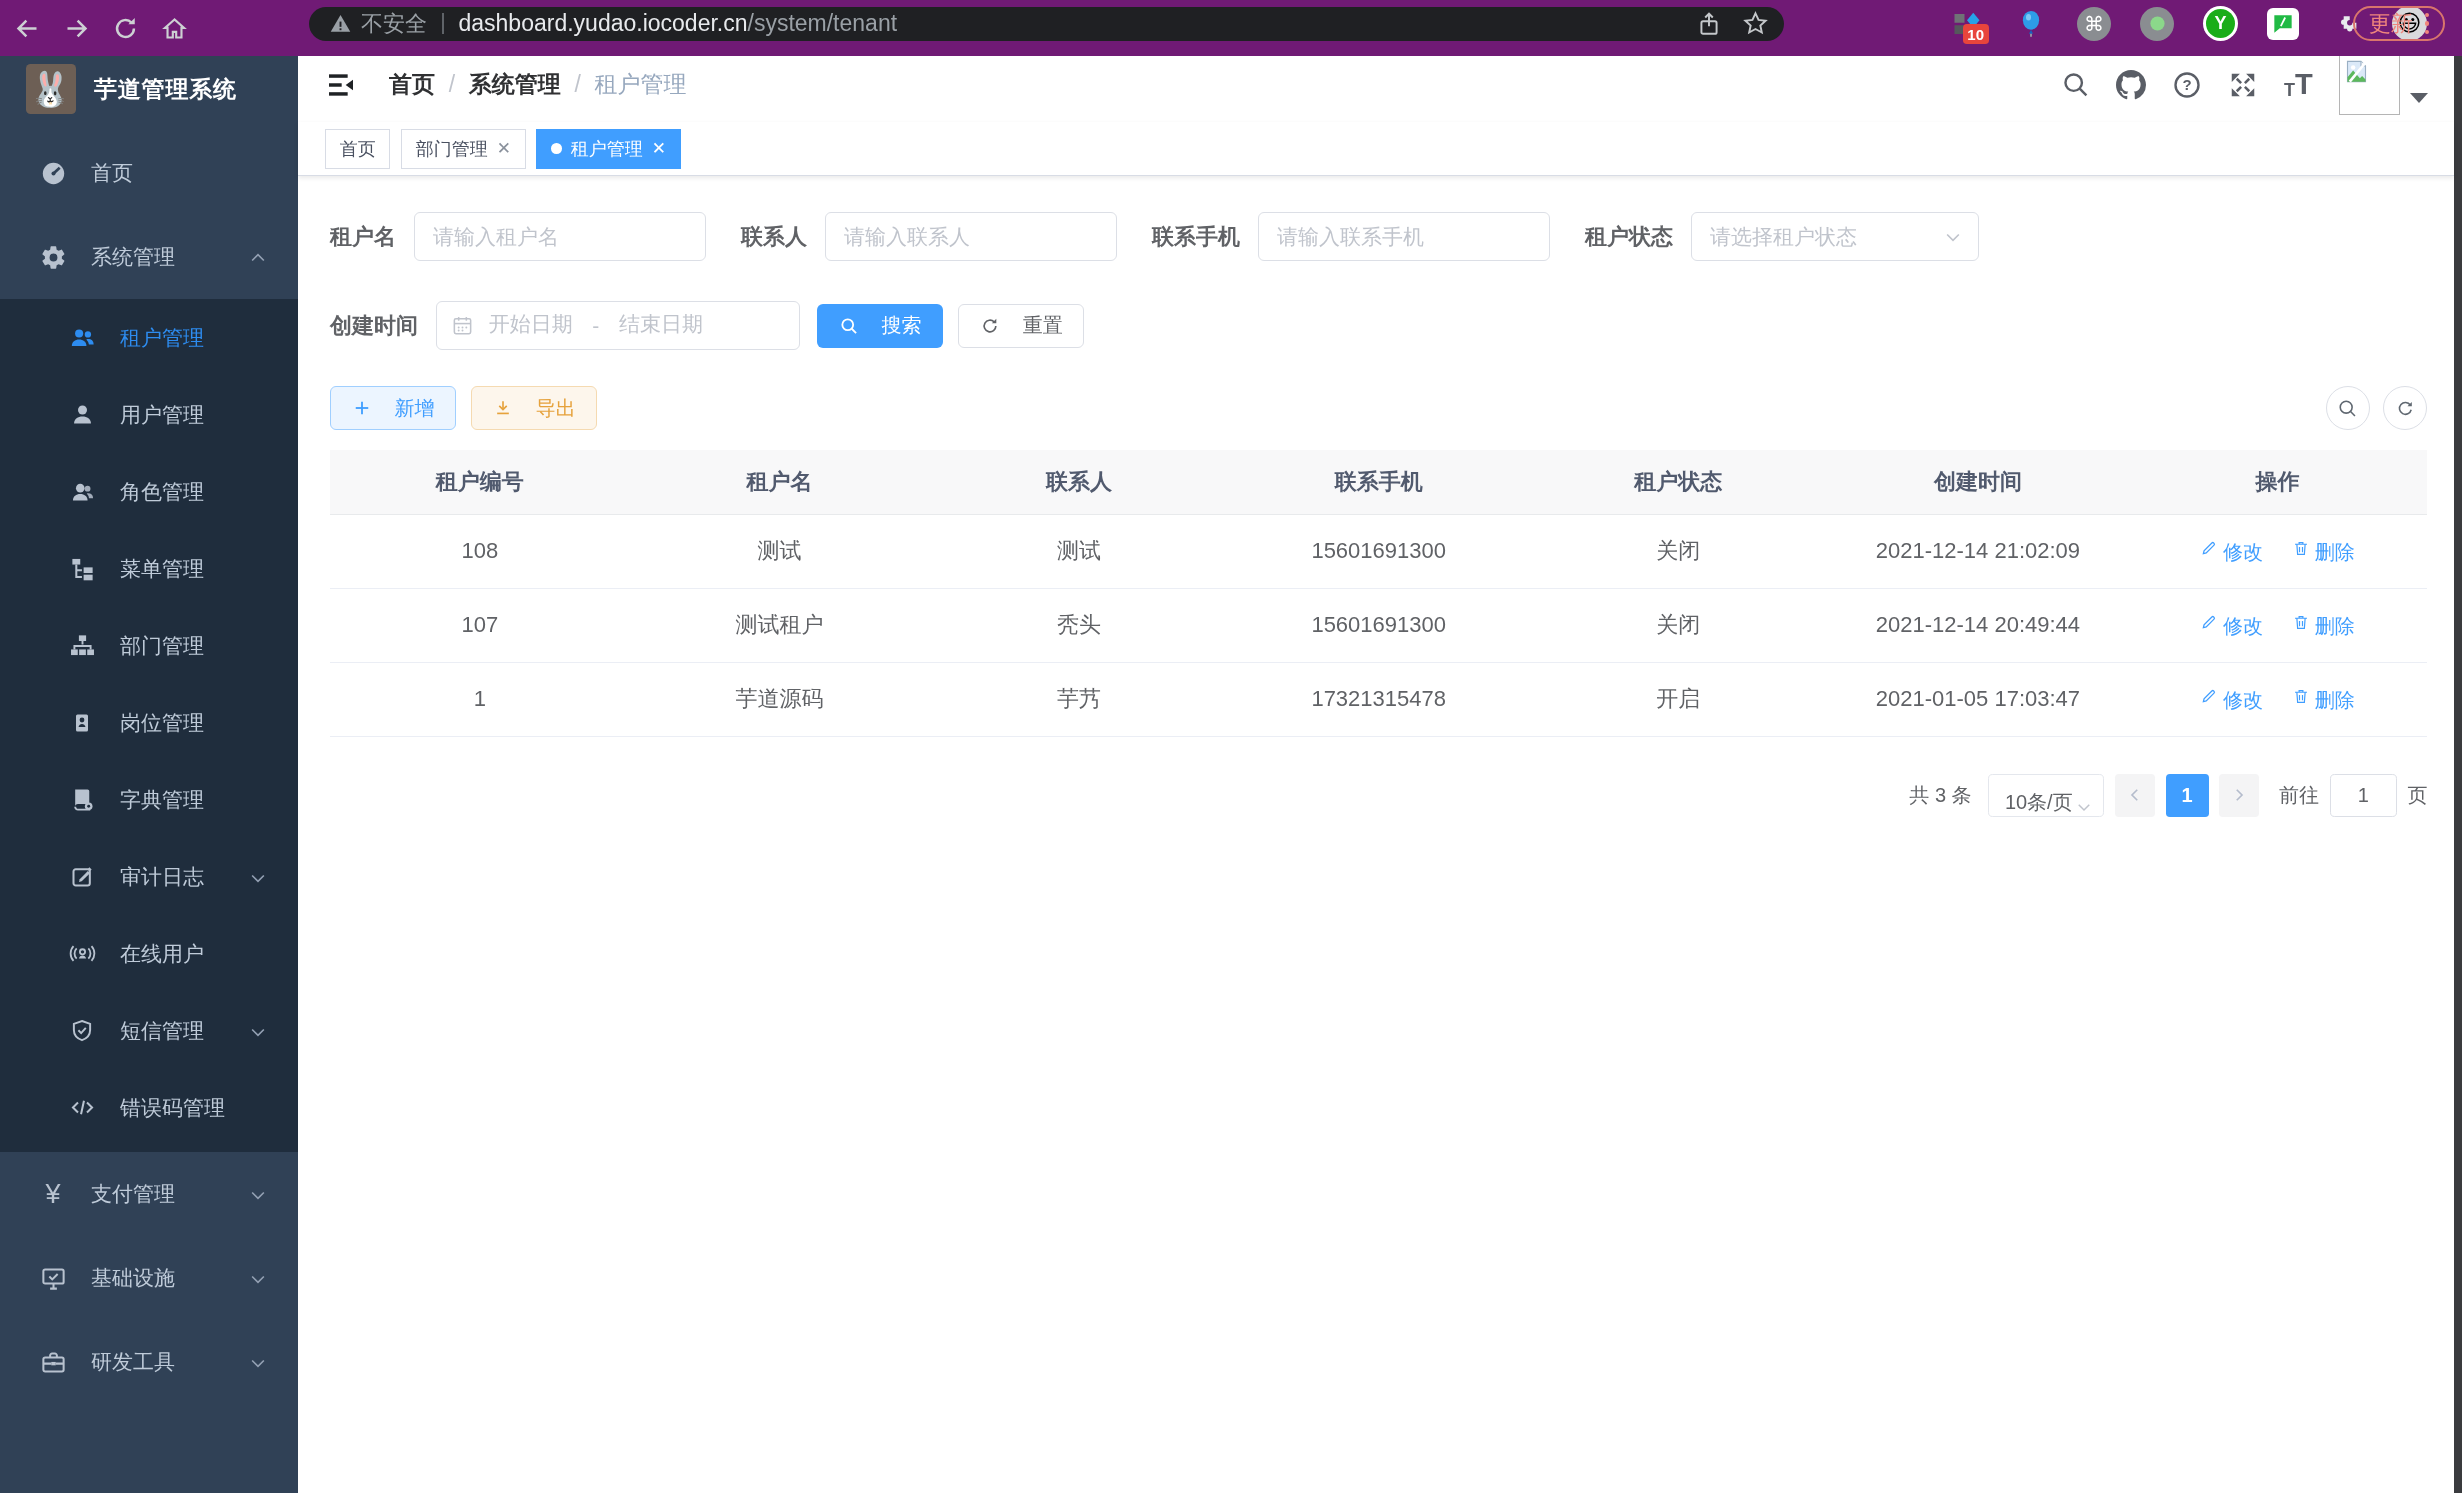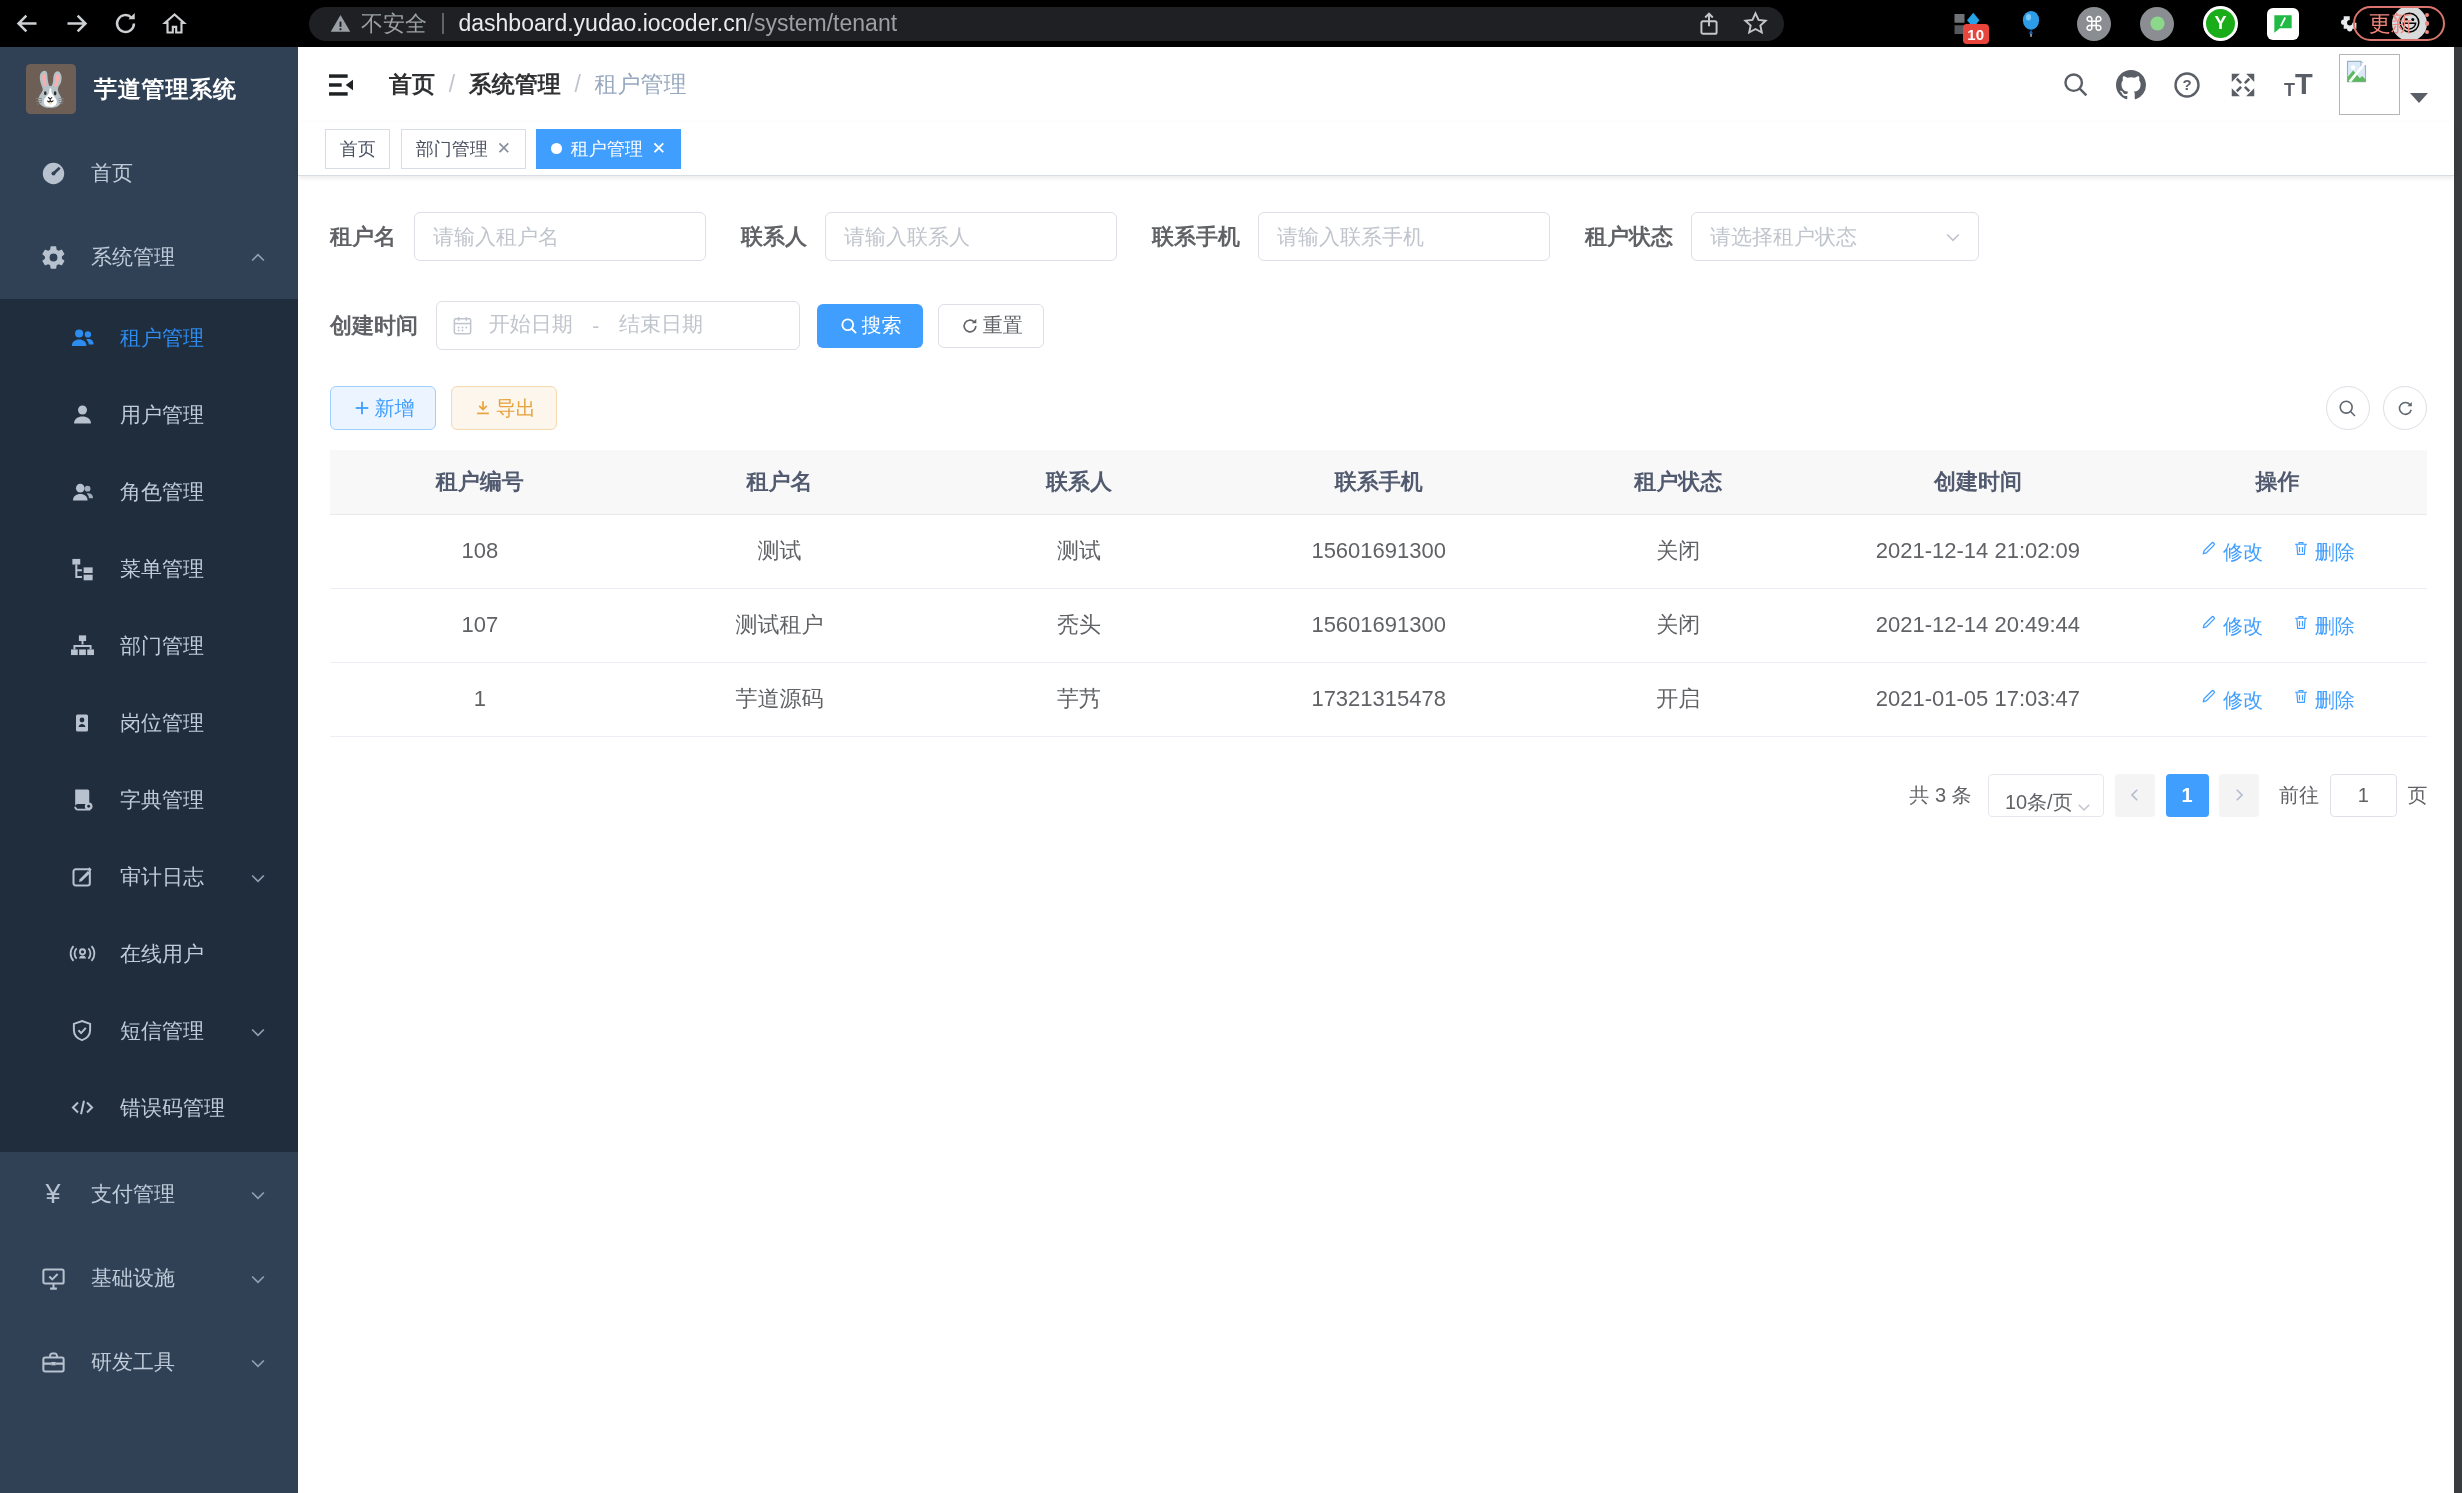--- a/index.html
+++ b/index.html
@@ -1,21 +1,21 @@
 <!DOCTYPE html>
 <html style="font-size:12px"><head>
 <meta charset="utf-8">
 <style>
   * { margin:0; padding:0; box-sizing:border-box; }
   html,body { width:2462px; height:1494px; overflow:hidden; background:#fff;
     font-family:"Liberation Sans","DejaVu Sans",sans-serif; }
   .ic { display:inline-block; vertical-align:middle; flex:none; }
 
   
-  .chrome { position:absolute; left:0; top:0; width:2462px; height:47px; background:#000000;
+  .chrome { position:absolute; left:0; top:0; width:2462px; height:56px; background:#701a75;
     display:flex; align-items:center; z-index:50; }
   .nav-btn { width:43px; height:43px; display:flex; align-items:center; justify-content:center;
     color:#cdd0d3; margin-left:6px; }
   .omnibox { position:absolute; left:309px; top:6.9px; width:1475px; height:34px; border-radius:17px;
     background:#1f2023; display:flex; align-items:center; padding:0 15px 0 20px; color:#9aa0a6; }
   .omni-sec { font-size:22px; color:#9aa0a6; margin-left:9px; }
   .omni-div { width:1.5px; height:21px; background:#5f6368; margin:0 15px; }
   .url-domain { font-size:23px; color:#e8eaed; font-weight:500; }
   .url-path { font-size:23px; color:#9aa0a6; }
   .omni-right { margin-left:auto; display:flex; align-items:center; gap:20px; color:#c4c7ca; }
@@ -86,21 +86,21 @@
   .fselect { width:288px; height:49px; border:0.8px solid #dcdfe6; border-radius:6px; padding:0 15px 0 18px;
     display:flex; align-items:center; color:#c0c4cc; font-size:21px; background:#fff; cursor:pointer; }
   .fselect .ph { flex:1; }
   .frow2 { margin-top:40px; }
   .daterange { width:364px; height:49px; border:0.8px solid #dcdfe6; border-radius:6px; display:flex; align-items:center;
     padding:0 13.7px; color:#c0c4cc; }
   .dr-in { border:none; outline:none; width:114px; font-size:21px; color:#a21caf; text-align:center; font-family:Liberation Mono, monospace; background:transparent; }
   .dr-in::placeholder { color:#c0c4cc; }
   .dr-sep { color:#c0c4cc; font-size:21px; padding:0 4.6px; }
   .btn { height:44px; border-radius:6px; display:inline-flex; align-items:center; justify-content:center;
-    font-size:20px; padding:0 20.6px; cursor:pointer; border:0.8px solid transparent; gap:3px; white-space:nowrap; }
+    font-size:20px; padding:0 20.6px; cursor:pointer; border:0.8px solid transparent; gap:23px; white-space:nowrap; }
   .btn-primary { background:#409eff; color:#fff; margin-left:17px; }
   .btn-plain { background:#fff; border-color:#dcdfe6; color:#606266; margin-left:15px; }
   .btn-add { background:#ecf5ff; border-color:#a0cfff; color:#409eff; }
   .btn-export { background:#fdf6ec; border-color:#f5dab1; color:#e6a23c; margin-left:15px; }
 
   .toolbar-row { margin-top:36px; display:flex; align-items:center; }
   .tool-right { margin-left:auto; display:flex; gap:13.7px; }
   .circle-btn { width:44px; height:44px; border-radius:50%; border:0.8px solid #dcdfe6; background:#fff;
     display:flex; align-items:center; justify-content:center; color:#5f6770; cursor:pointer; }
 

